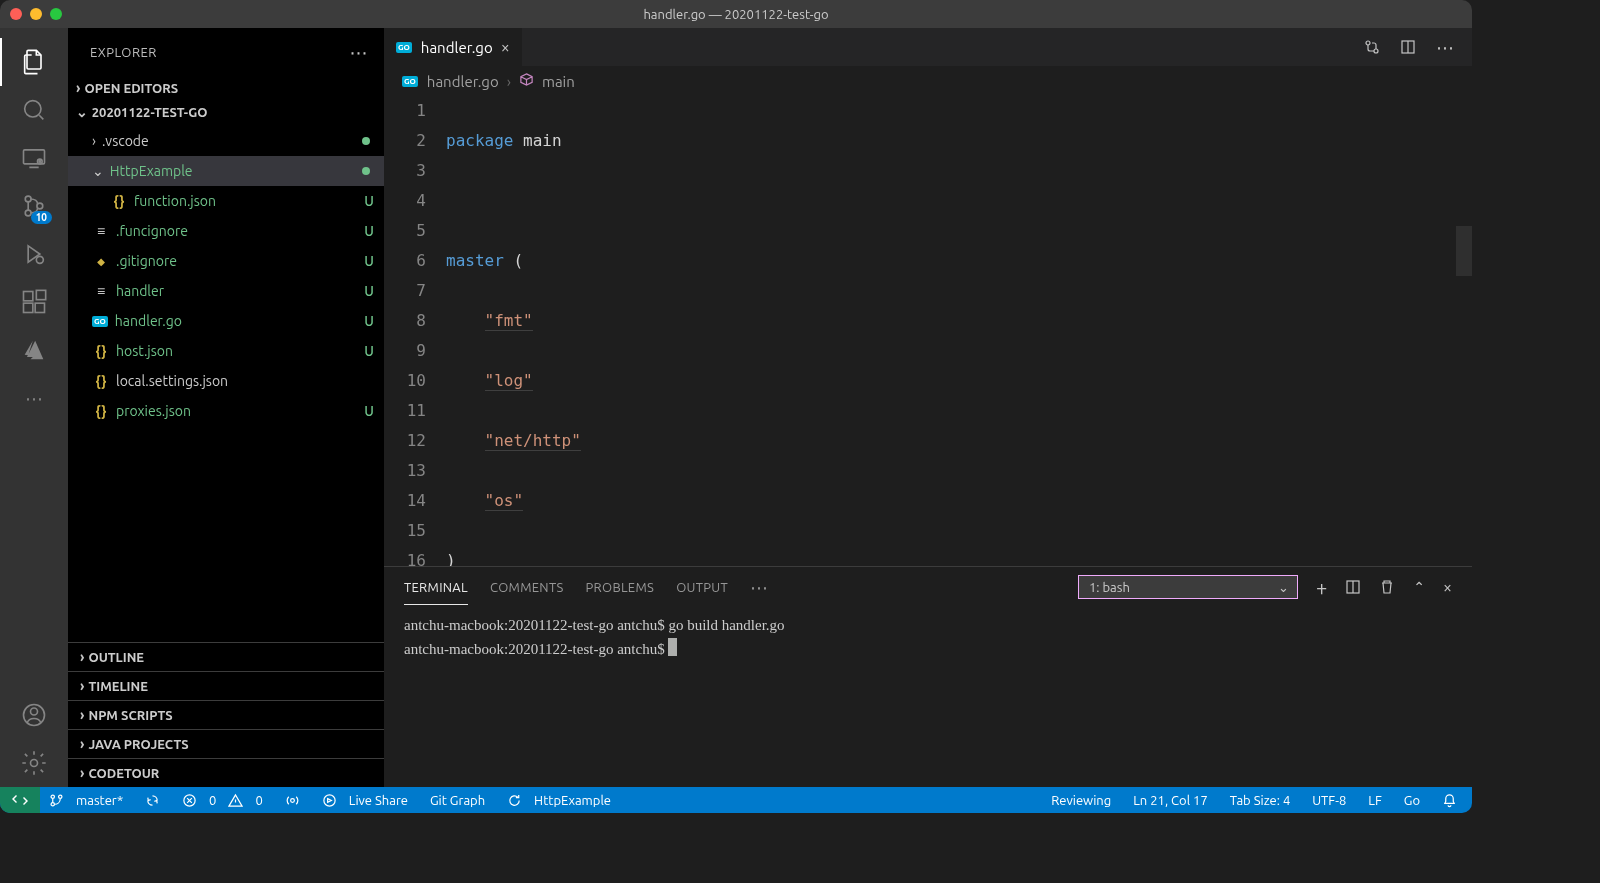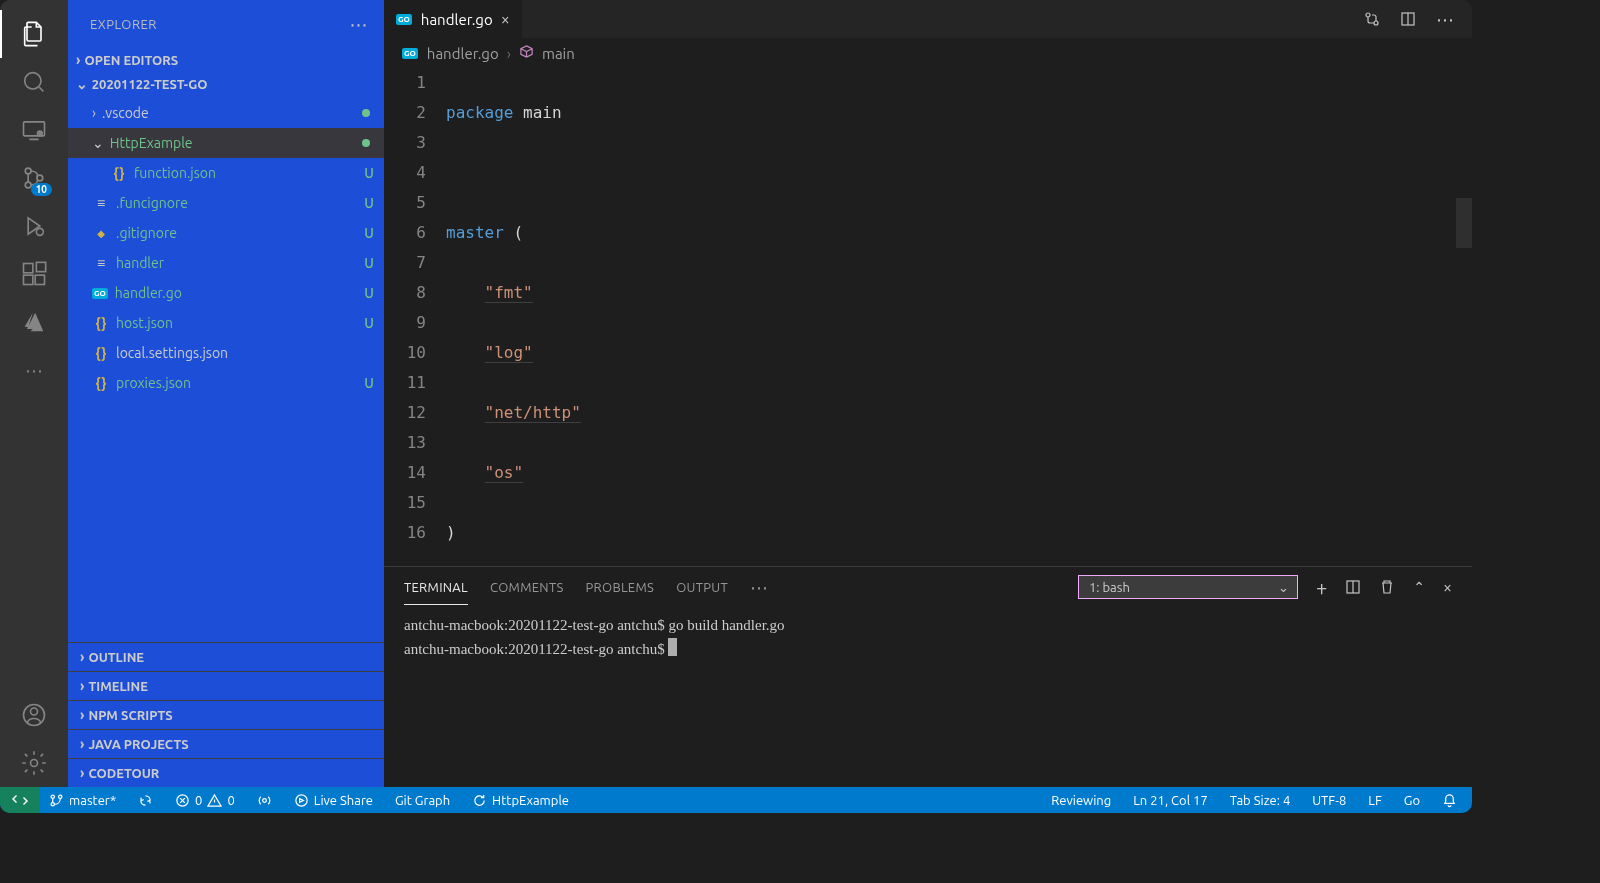--- a/index.html
+++ b/index.html
@@ -20,21 +20,21 @@
 
 .activity-bar { width: 68px; background: #333333; display: flex; flex-direction: column; align-items: center; padding-top: 10px; }
 .activity-item { width: 48px; height: 48px; display: flex; align-items: center; justify-content: center; color: #858585; cursor: pointer; position: relative; }
 .activity-item.active { color: #ffffff; }
 .activity-item.active::before { content: ''; position: absolute; left: -10px; top: 0; width: 2px; height: 48px; background: #fff; }
 .activity-spacer { flex: 1; }
 .activity-badge { position: absolute; right: 6px; bottom: 6px; background: #007acc; color: #fff; font-size: 10px; border-radius: 8px; padding: 1px 5px; font-weight: 600; }
 .activity-item svg { width: 28px; height: 28px; }
 
 
-.sidebar { width: 316px; background: #1d4ed8; display: flex; flex-direction: column; font-size: 14px; }
+.sidebar { width: 316px; background: #000000; display: flex; flex-direction: column; font-size: 14px; }
 .sidebar-header { height: 48px; display: flex; align-items: center; justify-content: space-between; padding: 0 16px 0 22px; color: #bbbbbb; font-size: 13px; letter-spacing: 0.5px; }
 .sidebar-section-title { padding: 4px 12px; display: flex; align-items: center; gap: 4px; color: #cccccc; cursor: pointer; font-size: 13px; font-weight: 600; }
 .file-tree { flex: 1; overflow: auto; padding: 2px 0; }
 .tree-item { display: flex; align-items: center; height: 30px; padding-right: 10px; cursor: pointer; gap: 6px; color: #cccccc; }
 .tree-item.active { background: #37373d; }
 .tree-icon { width: 18px; display: inline-flex; justify-content: center; font-size: 14px; }
 .status-letter { margin-left: auto; font-size: 14px; font-weight: 500; color: #6fc28a; }
 .status-dot { width: 8px; height: 8px; border-radius: 50%; background: #6fc28a; margin-left: auto; margin-right: 4px;}
 .chev { font-size: 14px; color: #c5c5c5; }
 .go-label { background: #00add8; color: #fff; font-size: 8px; font-weight: 700; padding: 1px 2px; border-radius: 2px; margin-right: 1px; }
@@ -71,33 +71,41 @@
 .panel-tab.active { color: #e7e7e7; border-bottom: 1px solid #e7e7e7; }
 .panel-right { margin-left: auto; display: flex; align-items: center; gap: 18px; color: #c5c5c5; }
 .term-select { background: #3c3c3c; border: 1px solid #f0abfc; color: #ccc; padding: 2px 28px 2px 10px; font-size: 13px; height: 24px; position: relative; min-width: 220px; display: flex; align-items: center; }
 .term-select::after { content: '⌄'; position: absolute; right: 8px; color: #c5c5c5; }
 .term-body { flex: 1; padding: 6px 20px 10px 20px; font-family: Liberation Serif, serif; font-size: 15px; line-height: 24px; color: #cccccc; white-space: pre; overflow: hidden; }
 .cursor { display: inline-block; width: 9px; height: 18px; background: #aeafad; vertical-align: -2px; }
 
 
 .statusbar { height: 26px; background: #007acc; color: #ffffff; display: flex; align-items: center; font-size: 13px; padding: 0 10px 0 0; }
 .status-left, .status-right { display: flex; align-items: center; gap: 12px; }
-.status-item { display: flex; align-items: center; gap: 5px; padding: 0 5px; cursor: pointer; height: 40px; }
+.status-item { display: flex; align-items: center; gap: 12px; padding: 0 5px; cursor: pointer; height: 40px; }
 .status-right { margin-left: auto; }
 .remote-ico { background: #16825d; width: 40px; height: 26px; display: flex; align-items: center; justify-content: center; margin-right: 4px; }
 .status-item svg { width: 15px; height: 15px; }
 
 .ico { width: 16px; height: 16px; display: inline-flex; align-items: center; justify-content: center; }
 .ico svg { width: 16px; height: 16px; }
 </style>
 </head>
 <body>
 
 <div class="window-root">
 
+  <div class="titlebar">
+    <div class="traffic-lights">
+      <div class="tl red"></div>
+      <div class="tl yellow"></div>
+      <div class="tl green"></div>
+    </div>
+    <div class="titlebar-title">handler.go — 20201122-test-go</div>
+  </div>
 
   <div class="body-area">
 
     <div class="activity-bar">
       <div class="activity-item active">
         <svg viewBox="0 0 24 24" fill="none" stroke="currentColor" stroke-width="1.4">
             <path d="M14 2H7a1 1 0 0 0-1 1v14a1 1 0 0 0 1 1h10a1 1 0 0 0 1-1V6l-4-4z"></path>
             <path d="M14 2v4h4"></path>
             <path d="M10 6H5a1 1 0 0 0-1 1v14a1 1 0 0 0 1 1h10"></path>
           </svg>

